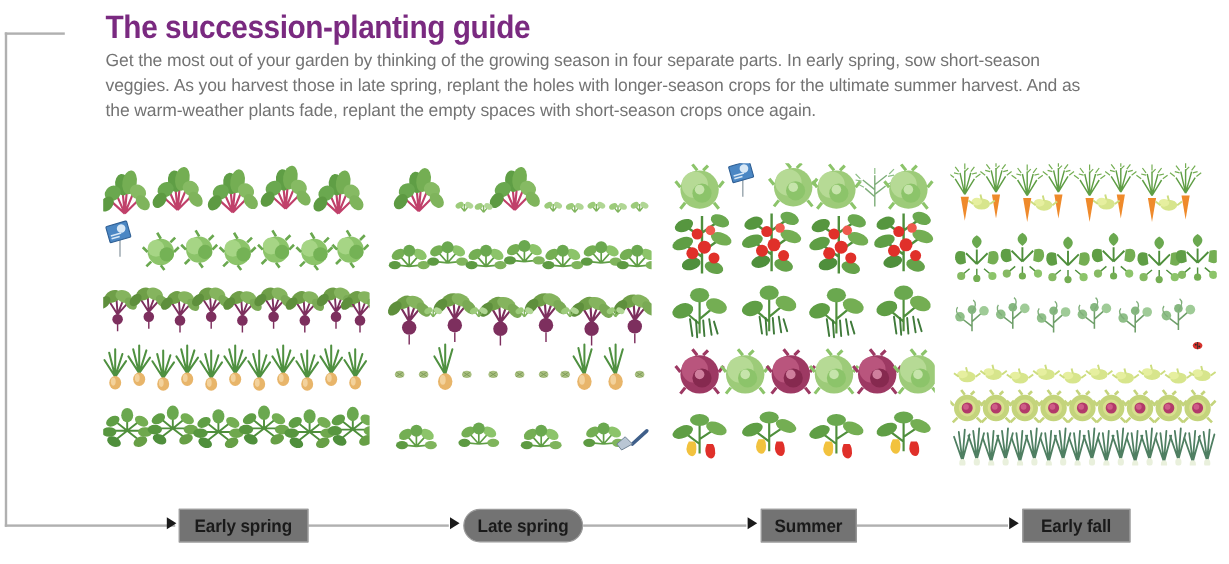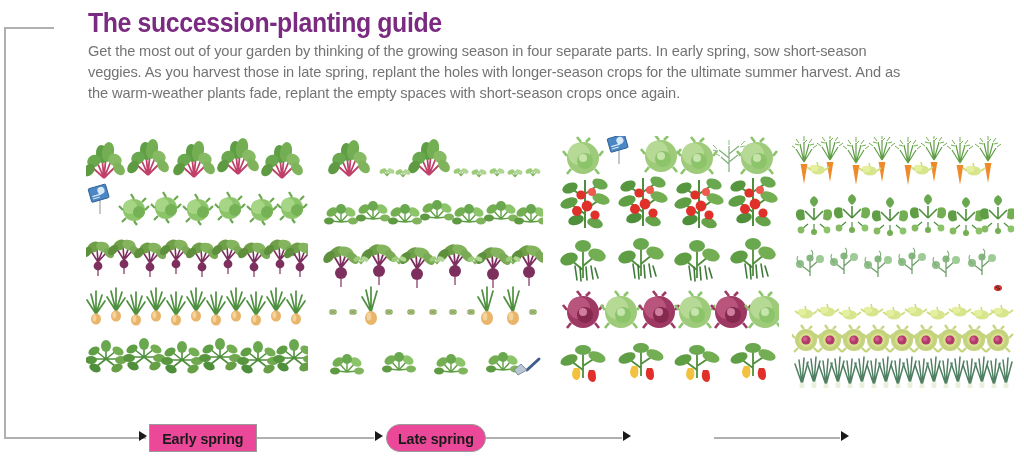--- a/index.html
+++ b/index.html
@@ -51,21 +51,21 @@
     width:222px;height:252px;
     background:#ffffff;
   }
   .panel svg{display:block;width:222px;height:252px;}
 
   
   #timeline{position:absolute;left:0;top:0;width:1024px;height:470px;pointer-events:none;}
   .stage{
     position:absolute;top:424px;height:28px;
     border:1.6px solid #9a9a9a;
-    background:#ec4899;
+    background:#737373;
     box-sizing:border-box;
     display:flex;align-items:center;justify-content:center;
     pointer-events:auto;
   }
   .stage-label{
     font-family:"Liberation Sans Narrow","Liberation Sans",sans-serif;
     font-weight:bold;font-size:15px;color:#1a1a1a;
     white-space:nowrap;letter-spacing:-0.1px;
     transform:scaleX(0.95);
   }
@@ -559,15 +559,21 @@
     <div class="arrow" id="arrow-1"></div>
     <div class="arrow" id="arrow-2"></div>
     <div class="arrow" id="arrow-3"></div>
 
     <div class="stage" id="stage-0">
       <span class="stage-label">Early spring</span>
     </div>
     <div class="stage" id="stage-1">
       <span class="stage-label">Late spring</span>
     </div>
+    <div class="stage" id="stage-2">
+      <span class="stage-label">Summer</span>
+    </div>
+    <div class="stage" id="stage-3">
+      <span class="stage-label">Early fall</span>
+    </div>
   </div>
 
 </div>
 
 </body></html>

